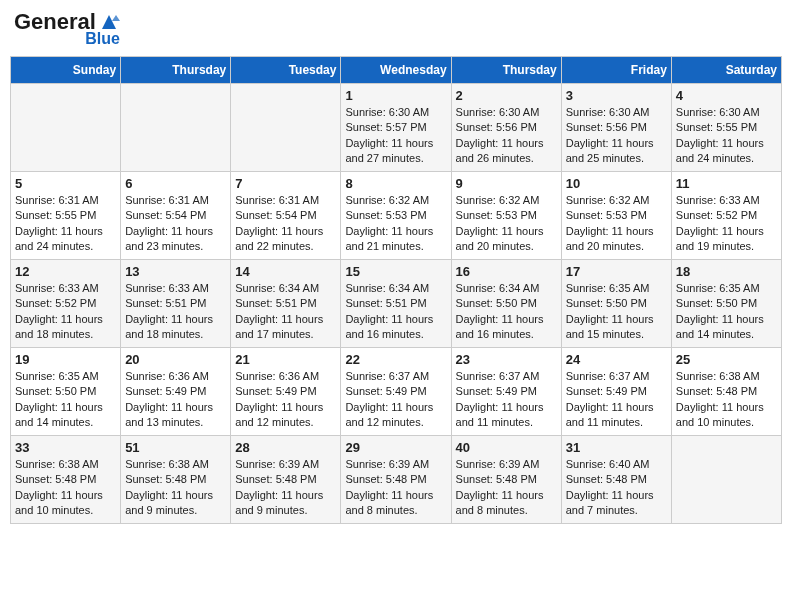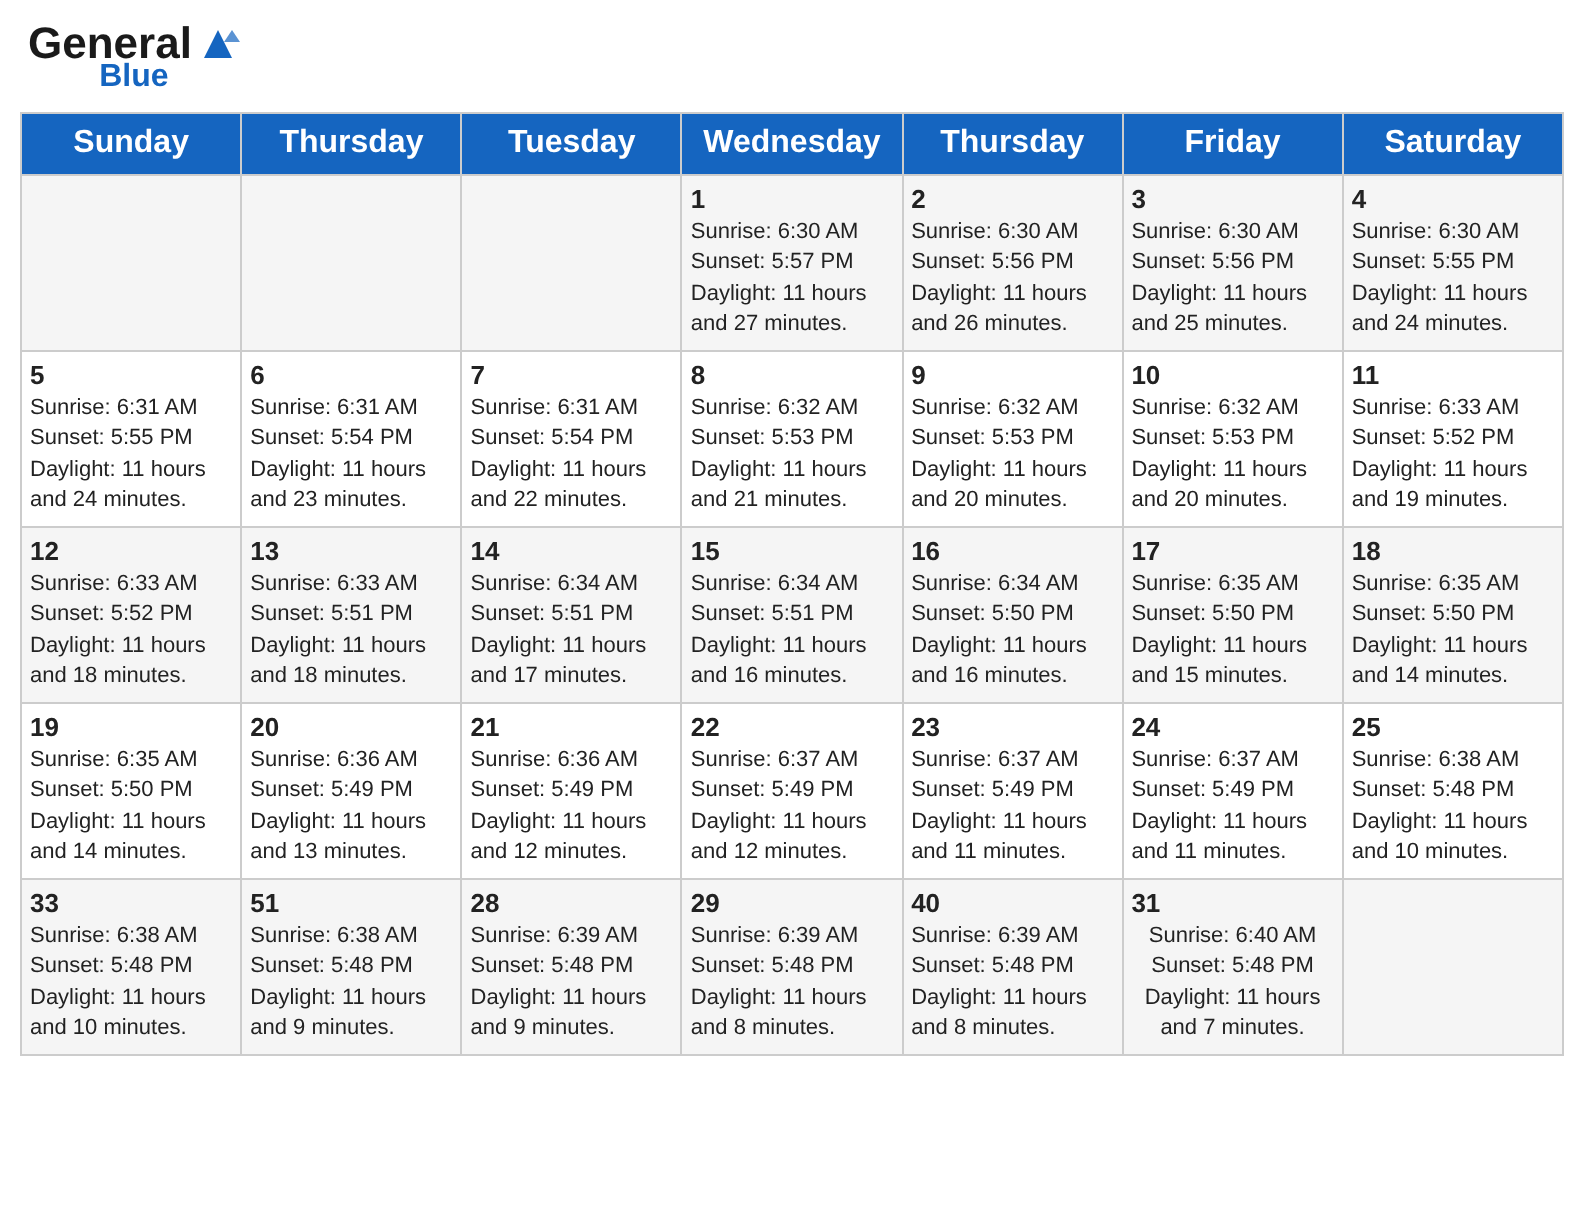--- a/index.html
+++ b/index.html
@@ -13,21 +13,21 @@
     .header {
       display: flex;
       justify-content: space-between;
       align-items: flex-start;
       margin-bottom: 8px;
       padding: 0 4px;
     }
     .logo {
       display: flex;
       flex-direction: column;
-      align-items: center;
+      align-items: flex-end;
       line-height: 1.1;
     }
     .title-block {
       text-align: right;
     }
     .month-year {
       font-size: 32px;
       font-weight: bold;
       color: #1a1a1a;
     }
@@ -36,24 +36,24 @@
       color: #333;
     }
     table {
       width: 100%;
       border-collapse: collapse;
       table-layout: fixed;
     }
     thead tr th {
       background-color: #1565c0;
       color: #fff;
-      font-size: 16px;
+      font-size: 12px;
       font-weight: bold;
       padding: 6px 4px;
-      text-align: center;
+      text-align: right;
       border: 1px solid #ccc;
     }
     tbody tr td {
       border: 1px solid #ccc;
       vertical-align: top;
       padding: 4px;
       font-size: 10px;
       color: #222;
       height: 88px;
     }
@@ -325,21 +325,21 @@
         </td>
         <td>
           <span class="day-number">40</span>
           <div class="day-info" style="white-space: pre-line;">Sunrise: 6:39 AM
 Sunset: 5:48 PM
 Daylight: 11 hours
 and 8 minutes.</div>
         </td>
         <td>
           <span class="day-number">31</span>
-          <div class="day-info" style="white-space: pre-line; text-align: center;">Sunrise: 6:40 AM
+          <div class="day-info" style="white-space: pre-line;">Sunrise: 6:40 AM
 Sunset: 5:48 PM
 Daylight: 11 hours
 and 7 minutes.</div>
         </td>
         <td></td>
       </tr>
     </tbody>
 </table>
 
 </body></html>

